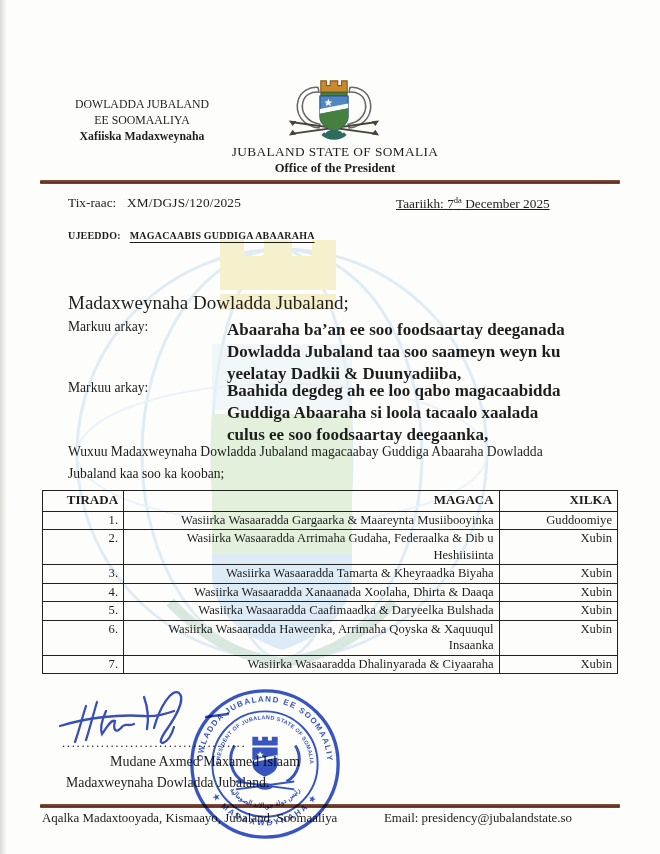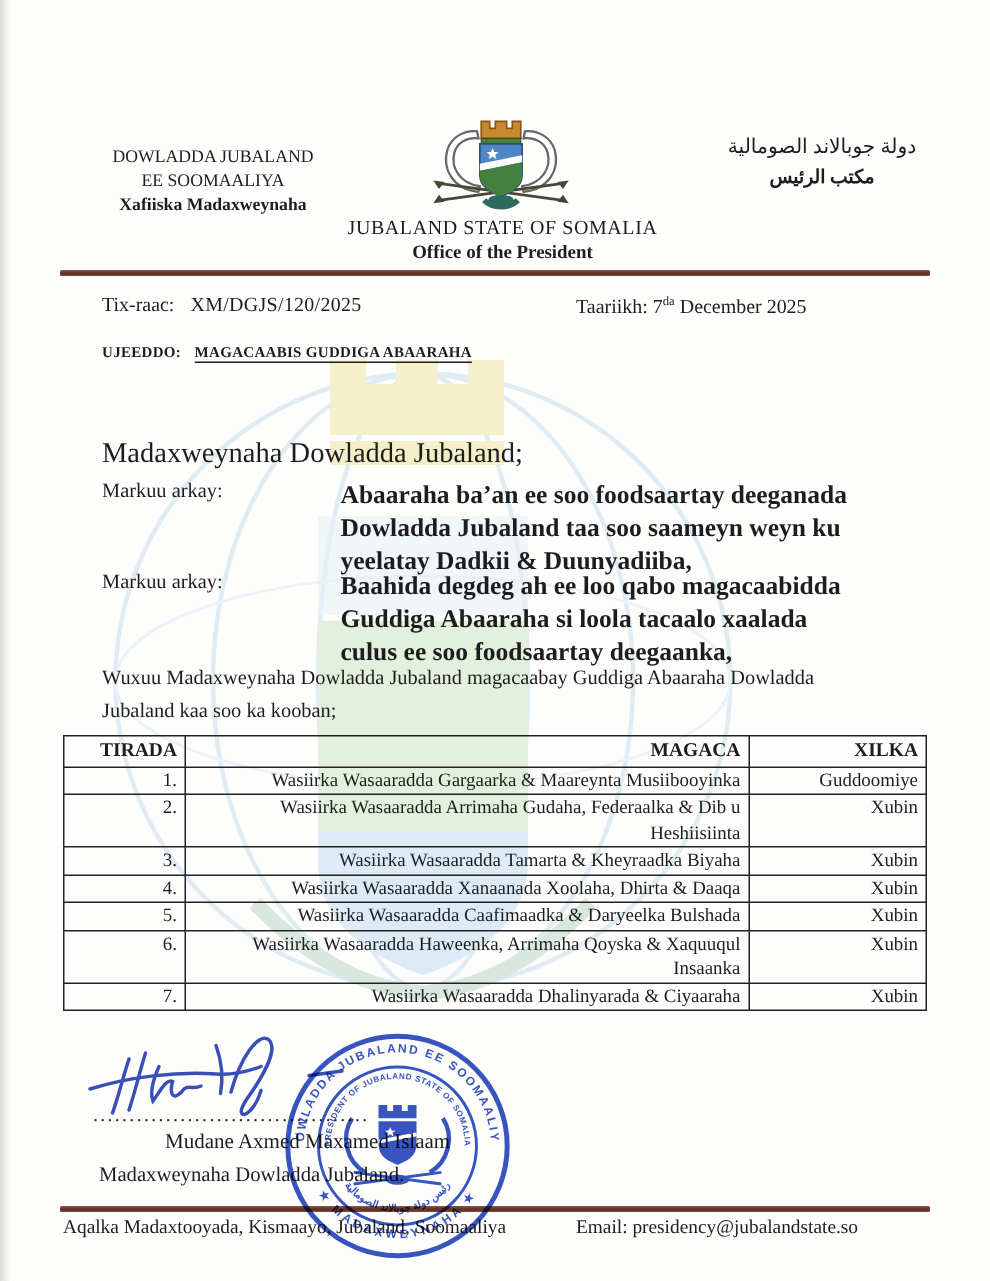--- a/index.html
+++ b/index.html
@@ -20,21 +20,21 @@
   .hc{left:212px;top:144px;width:246px;text-align:center;}
   .hc .l1{font-size:13.3px;letter-spacing:.4px;}
   .hc .l2{font-size:12.6px;font-weight:700;margin-top:1px;}
   .hr{left:462px;top:87px;width:172px;text-align:center;direction:rtl;font-size:13.5px;line-height:21px;}
   .hr .a2{font-weight:700;font-size:12.5px;}
   .rule{left:40px;width:580px;height:4px;background:linear-gradient(180deg,#8a5848 0%,#5e2f24 55%,#7c4a3c 100%);border-radius:1px;}
   .rule.top{top:180px;} .rule.bot{top:804px;height:3.5px;}
   
   .meta-ref-label{left:68px;top:195px;font-size:13.3px;}
   .meta-ref-value{left:127px;top:195px;font-size:13.3px;letter-spacing:.2px;}
-  .meta-date{left:384px;top:195px;font-size:13.3px;}
+  .meta-date{left:396px;top:195px;font-size:13.3px;text-decoration:underline;}
   .meta-date sup{font-size:8.5px;}
   
   .subject{left:68px;top:230px;font-size:10px;font-weight:700;letter-spacing:.2px;}
   .subject .t{text-decoration:underline;text-decoration-thickness:1.3px;text-underline-offset:3px;margin-left:9px;}
   .salut{left:68px;top:292px;font-size:19px;}
   .cl-label{left:68px;font-size:13.6px;}
   .cl-text{left:227px;width:352px;font-size:17px;line-height:21.8px;font-weight:bold;}
   .c1{top:319px;} .c2{top:380px;}
   .lead{left:68px;top:441px;width:505px;font-size:13.6px;line-height:21.8px;}
   
@@ -94,24 +94,20 @@
     <polygon points="35,32 65,26 65,31 35,37" fill="#ffffff"></polygon>
     <path d="M35,37 L65,31 v9 c0,8 -7,12 -15,15 c-8,-3 -15,-7 -15,-15 z" fill="#45803f"></path>
     <polygon points="44,21 45.2,23.8 48.2,23.9 45.9,25.8 46.7,28.7 44,27 41.3,28.7 42.1,25.8 39.8,23.9 42.8,23.8" fill="#ffffff"></polygon>
   </svg>
 
   <div class="abs ly hc">
     <div class="l1">JUBALAND STATE OF SOMALIA</div>
     <div class="l2">Office of the President</div>
   </div>
 
-  <div class="abs ly hr">
-    <div class="a1">دولة جوبالاند الصومالية</div>
-    <div class="a2">مكتب الرئيس</div>
-  </div>
 
   <div class="abs ly rule top"></div>
 
   <span class="abs ly meta-ref-label">Tix-raac:</span>
   <span class="abs ly meta-ref-value">XM/DGJS/120/2025</span>
   <span class="abs ly meta-date">
     <span>Taariikh:</span>
     <span>7</span><sup>da</sup>
     <span>December 2025</span>
   </span>

